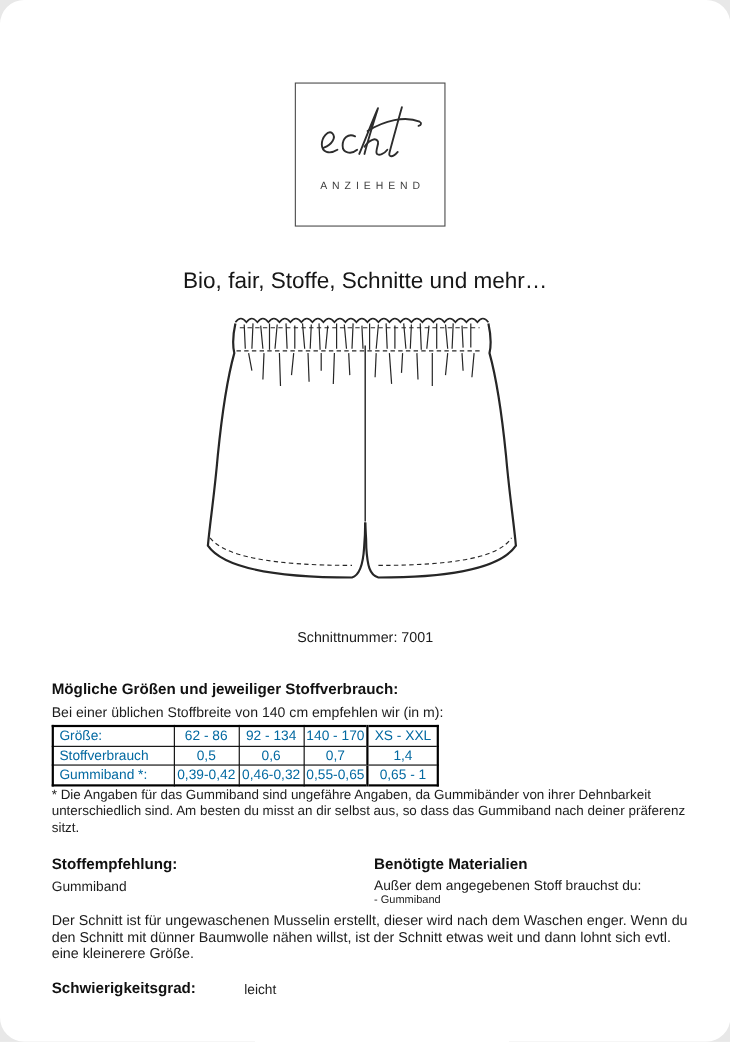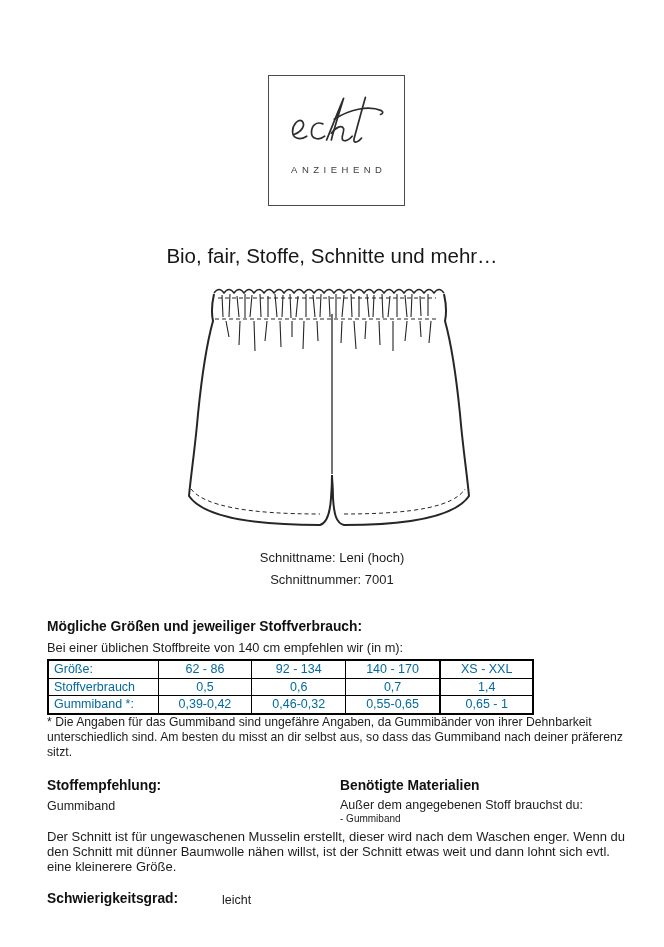--- a/index.html
+++ b/index.html
@@ -1,40 +1,41 @@
 <!DOCTYPE html>
 <html><head>
 <meta charset="utf-8">
 <style>
   html,body{margin:0;padding:0;background:#e8e8e8;}
   .page{
     position:relative;width:664px;height:947px;background:#ffffff;
     font-family:"Liberation Sans",sans-serif;color:#1c1c1c;overflow:hidden;
     margin:0 auto;
+    border-radius:22px;
   }
   .abs{position:absolute;}
   
   .logo{left:268px;top:75px;width:137px;height:131px;border:1px solid #4a4a4a;box-sizing:border-box;text-align:center;}
   .logo svg.wordmark{position:absolute;left:16px;top:16px;width:104px;height:60px;}
   .logo-sub{position:absolute;left:0;right:0;top:88px;font-size:9.5px;letter-spacing:4.5px;color:#3d3d3d;text-indent:4.5px;}
   
   .title{left:0;top:244px;width:664px;text-align:center;font-size:20.5px;color:#161616;}
   
   .shorts{left:182px;top:283px;width:300px;height:252px;}
   
   .pattern-name{left:0;top:550px;width:664px;text-align:center;font-size:13px;}
   .pattern-number{left:0;top:572px;width:664px;text-align:center;font-size:13px;}
   
   .h-ul{font-weight:bold;font-size:13.8px;color:#111;}
   .sizes-heading{left:47px;top:619px;}
   .sizes-intro{left:47px;top:640px;font-size:12.8px;}
   
   .sizes-table{position:absolute;left:47px;top:659px;border-collapse:collapse;border:2px solid #000;table-layout:fixed;font-size:12.5px;color:#0369a1;}
   .sizes-table td{border:1px solid #000;padding:0 5px;height:16.5px;white-space:nowrap;overflow:hidden;}
-  .sizes-table td.num{text-align:center;padding:0 20px;}
+  .sizes-table td.num{text-align:center;padding:0 2px;}
   .sizes-table td.sep{border-left:2.5px solid #000;}
   .c0{width:110px}.c1{width:59px}.c2{width:59px}.c3{width:58px}.c4{width:64px}
   .footnote{left:47px;top:715px;width:582px;font-size:12.2px;line-height:15px;}
   
   .fabric-heading{left:47px;top:778px;}
   .fabric-value{left:47px;top:799px;font-size:12.5px;}
   .materials-heading{left:340px;top:778px;}
   .materials-intro{left:340px;top:798px;font-size:12.5px;}
   .materials-item{left:340px;top:813px;font-size:10px;}
   .note{left:47px;top:829px;width:588px;font-size:13px;line-height:15.2px;}
@@ -78,21 +79,20 @@
       <path stroke-width="1.1" d="M40,11 l1,22 M48,10 l-1,23 M55,12 l2,21 M63,10 l0,24 M70,11 l-2,22 M78,10 l1,23 M86,12 l0,21 M93,10 l2,23 M101,11 l-1,22 M108,10 l1,24 M116,12 l-2,21 M124,10 l0,23 M131,11 l2,22 M139,10 l-1,23 M147,12 l1,21 M154,10 l0,24 M162,11 l-2,22 M169,10 l1,23 M177,12 l0,21 M185,10 l2,23 M192,11 l-1,22 M200,10 l1,24 M208,12 l-2,21 M215,10 l0,23 M223,11 l2,22 M230,10 l-1,23 M238,12 l1,20 M246,10 l0,22"></path>
 
       <path stroke-width="1.1" d="M44,37 l3,16 M58,37 l-1,24 M72,37 l1,30 M85,37 l-2,20 M98,37 l1,26 M110,37 l0,16 M122,37 l-1,28 M135,37 l1,20 M160,37 l-1,22 M172,37 l2,28 M184,37 l-1,18 M197,37 l1,24 M211,37 l0,30 M225,37 l-2,20 M238,37 l1,16 M249,37 l-2,22"></path>
 
       <path stroke-width="1.3" d="M150,30 L150,190"></path>
 
       <path stroke-width="1" stroke-dasharray="4 3" d="M9,205 C22,222 66,230 138,230 M162,230 C234,230 272,222 283,205"></path>
     </g>
   </svg>
 
-  <div class="abs pattern-name">Schnittname: Leni (hoch)</div>
   <div class="abs pattern-number">Schnittnummer: 7001</div>
 
   <div class="abs h-ul sizes-heading">Mögliche Größen und jeweiliger Stoffverbrauch:</div>
   <div class="abs sizes-intro">Bei einer üblichen Stoffbreite von 140 cm empfehlen wir (in m):</div>
 
   <table class="sizes-table">
     <colgroup>
       <col class="c0">
         <col class="c1">
         <col class="c2">

